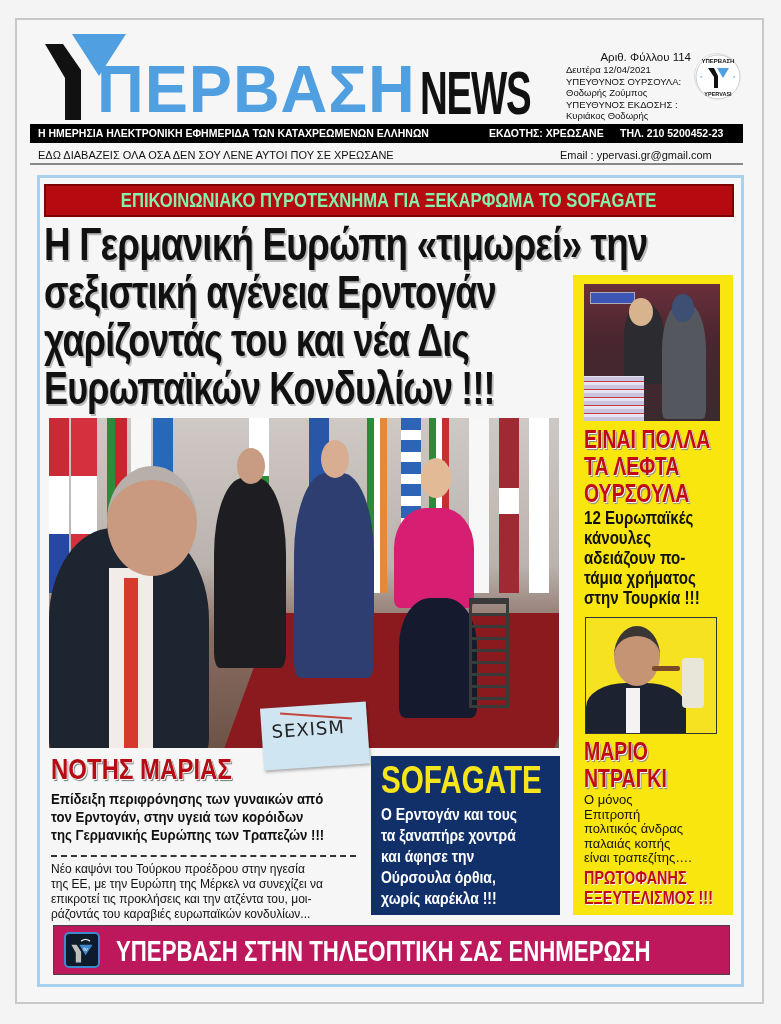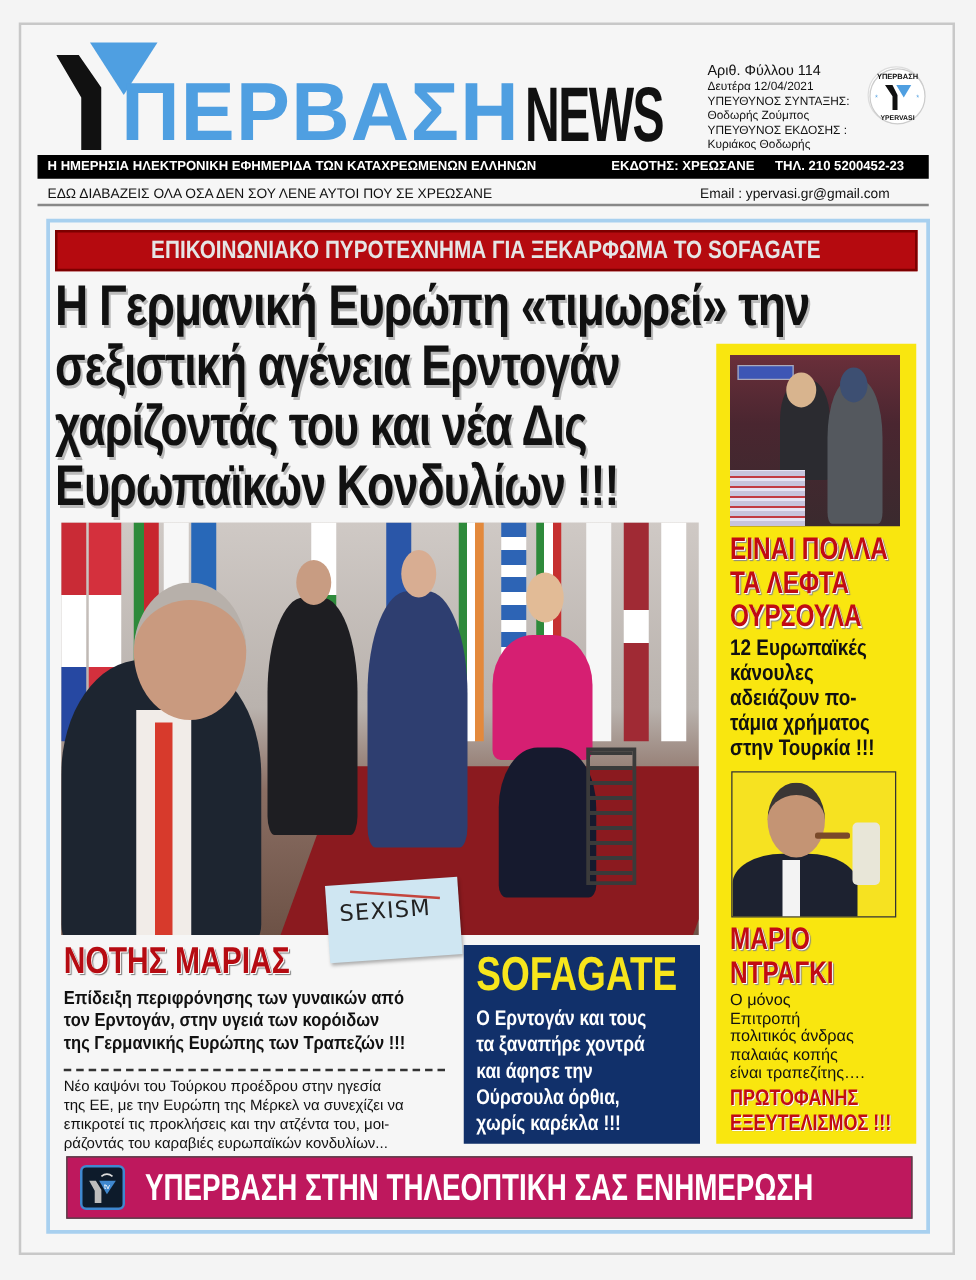--- a/index.html
+++ b/index.html
@@ -12,38 +12,38 @@
   .logo { position: absolute; left: 45px; top: 34px; width: 505px; height: 86px; }
   .logo .y-tri { position: absolute; left: 27px; top: 0; width: 0; height: 0;
     border-left: 27px solid transparent; border-right: 27px solid transparent; border-top: 42px solid #4f9fe1; }
   .logo .y-stem { position: absolute; left: 0; top: 10px; width: 48px; height: 76px; }
   .logo .word { position: absolute; left: 52px; top: 22px; font-family: "Liberation Sans", sans-serif; font-weight: bold;
     font-size: 66px; line-height: 66px; color: #4f9fe1; letter-spacing: 1px; transform: scaleX(0.98); transform-origin: left; }
   .logo .news { position: absolute; left: 375px; top: 30px; font-weight: bold; font-size: 62px; line-height: 58px; color: #111;
     transform: scaleX(0.62); transform-origin: left; letter-spacing: -2px; }
 
   .meta { position: absolute; left: 566px; top: 51px; width: 125px; font-size: 9.5px; line-height: 11.5px; color: #111; }
-  .meta .issue { font-size: 11.5px; line-height: 13px; }
+  .meta .issue { font-size: 11.5px; line-height: 13px; text-align: right; }
   .meta div { white-space: nowrap; }
 
   .badge { position: absolute; left: 694px; top: 53px; width: 46px; height: 46px; border-radius: 50%; background: #fff;
     border: 1px solid #ddd; }
   .badge svg { width: 46px; height: 46px; }
 
   .bar1 { position: absolute; left: 30px; top: 124px; width: 713px; height: 19px; background: #000; color: #fff;
     font-size: 10.5px; line-height: 19px; font-weight: bold; }
   .bar1 span { position: absolute; top: 0; white-space: nowrap; }
   .bar2 { position: absolute; left: 30px; top: 145px; width: 713px; height: 20px; border-bottom: 2px solid #888; font-size: 11px; line-height: 20px; color: #111; }
   .bar2 span { position: absolute; top: 0; white-space: nowrap; }
 
   
   .frame { position: absolute; left: 37px; top: 175px; width: 707px; height: 812px; border: 3px solid #a8d0ef; background: #f6f6f6; }
 
   .kicker { position: absolute; left: 44px; top: 184px; width: 690px; height: 33px; background: #b50a0f; border: 2px solid #7d0000;
-    color: #e5e5e5; font-weight: bold; font-size: 20px; line-height: 29px; text-align: center; letter-spacing: 0px;
+    color: #86efac; font-weight: bold; font-size: 20px; line-height: 29px; text-align: center; letter-spacing: 0px;
     transform-origin: center; }
   .kicker span { display: inline-block; transform: scaleX(0.83); }
 
   .headline { position: absolute; left: 44px; top: 220px; width: 700px; font-weight: bold; color: #111;
     font-size: 46px; line-height: 48px; text-shadow: 2px 2px 0 #bbb; }
   .headline .l1 { display: block; white-space: nowrap; transform: scaleX(0.80); transform-origin: left; letter-spacing: -1px; }
   .headline .l2 { display: block; white-space: nowrap; transform: scaleX(0.78); transform-origin: left; letter-spacing: -1px; }
 
   
   .photo { position: absolute; left: 49px; top: 418px; width: 510px; height: 330px; overflow: hidden;
@@ -124,21 +124,21 @@
     <polygon points="0,0 18,0 36,26 36,76 20,76 20,34" fill="#111"></polygon>
   </svg>
   <div class="y-tri"></div>
   <span class="word">ΠΕΡΒΑΣΗ</span>
   <span class="news">NEWS</span>
 </div>
 
 <div class="meta">
   <div class="issue">Αριθ. Φύλλου 114</div>
   <div>Δευτέρα 12/04/2021</div>
-  <div>ΥΠΕΥΘΥΝΟΣ ΣΥΝΤΑΞΗΣ:</div>
+  <div>ΥΠΕΥΘΥΝΟΣ ΟΥΡΣΟΥΛΑ:</div>
   <div>Θοδωρής Ζούμπος</div>
   <div>ΥΠΕΥΘΥΝΟΣ ΕΚΔΟΣΗΣ :</div>
   <div>Κυριάκος Θοδωρής</div>
 </div>
 
 <div class="badge">
   <svg viewBox="0 0 46 46">
     <circle cx="23" cy="23" r="22" fill="#fff" stroke="#ccc"></circle>
     <polygon points="13,14 19,14 23,22 23,34 19,34 19,23" fill="#111"></polygon>
     <polygon points="22,14 34,14 28,24" fill="#4f9fe1"></polygon>

